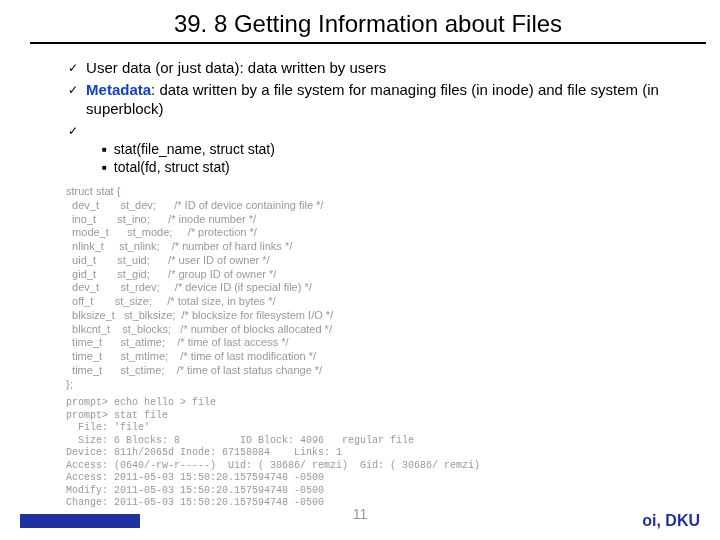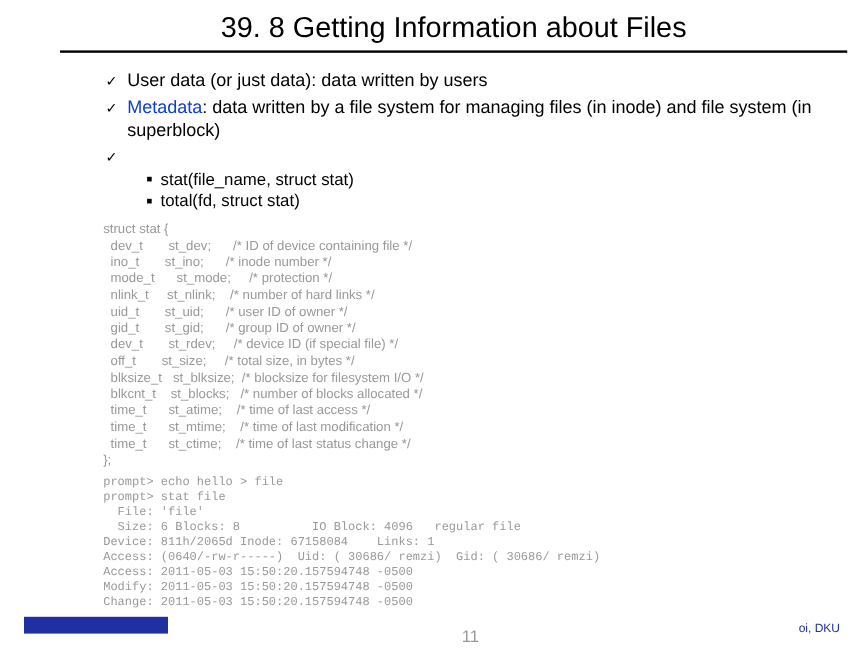--- a/index.html
+++ b/index.html
@@ -8,21 +8,20 @@
     width: 720px;
     height: 540px;
     font-family: Arial, sans-serif;
     background: #fff;
     color: #000;
     position: relative;
     overflow: hidden;
   }
   .slide {
     padding: 10px 14px 0 30px;
-    margin-left: 20px;
   }
   .title {
     font-size: 24px;
     text-align: center;
     margin: 0 0 4px 0;
     font-weight: normal;
   }
   .title-underline {
     border-bottom: 2px solid #000;
     margin: 0 0 14px 0;
@@ -50,21 +49,21 @@
     font-size: 15px;
     line-height: 1.3;
   }
   .check {
     color: #000;
     margin-right: 8px;
     font-size: 12px;
     margin-top: 3px;
     flex-shrink: 0;
   }
-  .blue { color: #1040c8; }
+  .blue { color: #1040c8; font-weight: bold; }
   .level3 {
     display: flex;
     align-items: flex-start;
     margin: 2px 0 2px 72px;
     font-size: 14px;
   }
   .square-small {
     font-size: 8px;
     margin-right: 7px;
     margin-top: 4px;
@@ -91,32 +90,31 @@
     left: 20px;
     bottom: 12px;
     width: 120px;
     height: 14px;
     background: #2030a0;
   }
   .footer-right {
     position: absolute;
     right: 20px;
     bottom: 10px;
-    font-size: 10px;
-    font-weight: normal;
+    font-size: 16px;
+    font-weight: bold;
     color: #2030a0;
   }
   .page-num {
     position: absolute;
     left: 50%;
-    bottom: 2px;
+    bottom: 18px;
     transform: translateX(-50%);
     font-size: 14px;
     color: #999;
-    margin-left: 32px;
   }
 </style>
 </head>
 <body>
 
 <div class="slide">
   <h1 class="title">39. 8 Getting Information about Files</h1>
   <div class="title-underline"></div>
 
 

